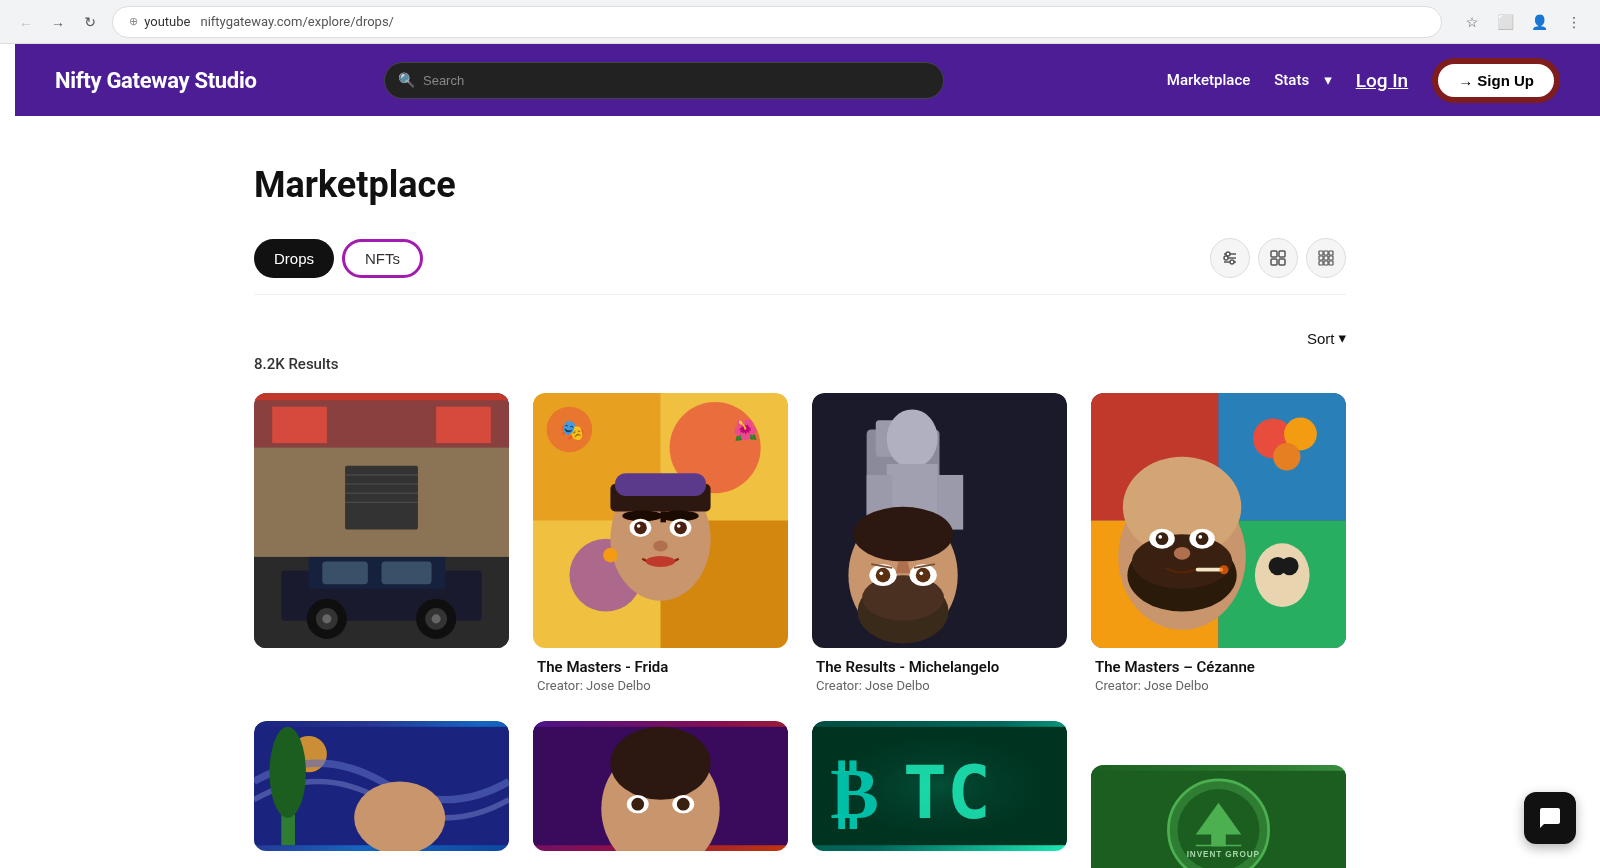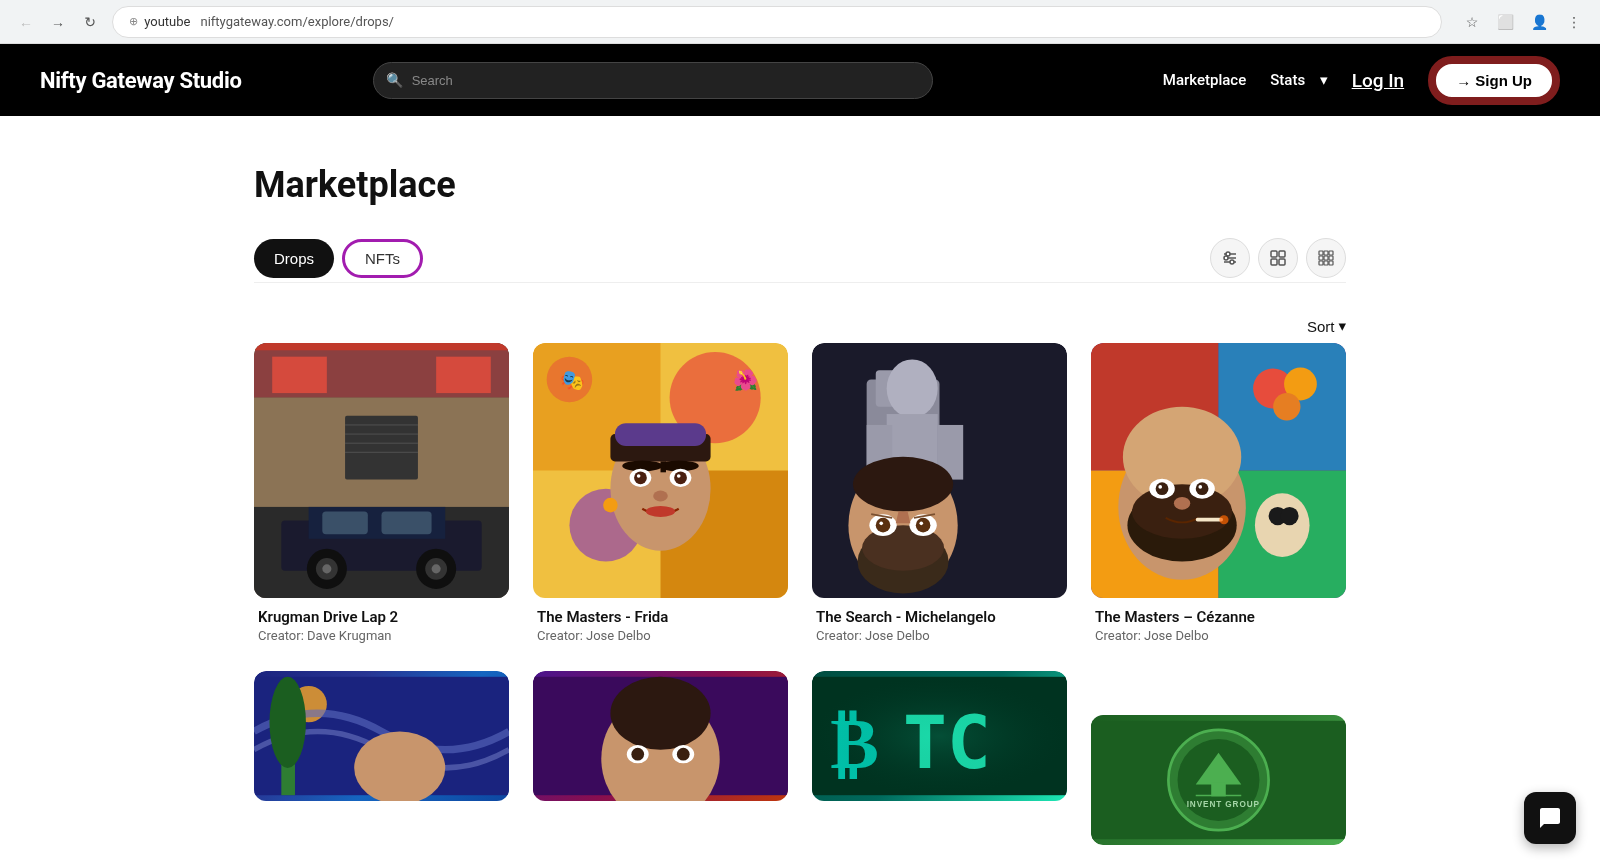--- a/index.html
+++ b/index.html
@@ -34,26 +34,27 @@
     .browser-actions { display: flex; gap: 6px; margin-left: 8px; }
     .browser-action-btn {
       width: 28px; height: 28px; border-radius: 50%;
       border: none; background: transparent; cursor: pointer;
       display: flex; align-items: center; justify-content: center;
       color: #555; font-size: 14px;
     }
 
     
     .navbar {
-      background: #000000;
+      background: #4c1d95;
       display: flex;
       align-items: center;
       padding: 0 40px;
       height: 72px;
       gap: 32px;
+      margin-left: 15px;
     }
     .navbar-logo {
       color: #fff;
       font-size: 22px;
       font-weight: 700;
       white-space: nowrap;
       text-decoration: none;
       letter-spacing: -0.3px;
     }
     .navbar-search {
@@ -110,21 +111,21 @@
     .navbar-login {
       color: #fff;
       font-size: 19px;
       font-weight: 500;
       cursor: pointer;
       text-decoration: underline;
     }
     .navbar-signup {
       background: #fff;
       color: #000;
-      border: 8px solid #7f1d1d;
+      border: 6px solid #7f1d1d;
       border-radius: 24px;
       padding: 8px 20px;
       font-size: 15px;
       font-weight: 600;
       cursor: pointer;
       display: flex;
       align-items: center;
       gap: 6px;
       white-space: nowrap;
     }
@@ -142,21 +143,21 @@
       margin-bottom: 32px;
     }
 
     
     .filter-bar {
       display: flex;
       align-items: center;
       justify-content: space-between;
       margin-bottom: 0;
       border-bottom: 1px solid #eee;
-      padding-bottom: 4px;
+      padding-bottom: 16px;
     }
     .filter-tabs {
       display: flex;
       gap: 8px;
     }
     .filter-tab {
       padding: 8px 20px;
       border-radius: 24px;
       font-size: 15px;
       font-weight: 500;
@@ -374,20 +375,21 @@
     </div>
   </div>
 
   <div class="sort-bar">
     <button class="sort-btn">
       <span>Sort</span>
       <span>▾</span>
     </button>
   </div>
 
+  <div class="results-count">8.2K Results</div>
 
   <div class="nft-grid">
 
     <div class="nft-card">
       <div class="img-placeholder" style="background: linear-gradient(180deg, #7a6650 0%, #5a4030 25%, #3a3a3a 50%, #1a1a2a 75%, #0d0d1a 100%);">
         <svg class="card-art" viewBox="0 0 280 280">
 
           <rect width="280" height="280" fill="#6b5a48"></rect>
 
           <rect x="0" y="0" width="280" height="60" fill="#8B4040"></rect>
@@ -412,24 +414,20 @@
           <rect x="140" y="185" width="55" height="25" fill="#3a5068" rx="4"></rect>
 
           <circle cx="80" cy="248" r="22" fill="#0f0f0f"></circle>
           <circle cx="80" cy="248" r="12" fill="#333"></circle>
           <circle cx="80" cy="248" r="5" fill="#666"></circle>
           <circle cx="200" cy="248" r="22" fill="#0f0f0f"></circle>
           <circle cx="200" cy="248" r="12" fill="#333"></circle>
           <circle cx="200" cy="248" r="5" fill="#666"></circle>
         </svg>
       </div>
-      <div class="nft-card-info">
-        <div class="nft-card-title">Krugman Drive Lap 2</div>
-        <div class="nft-card-creator">Creator: Dave Krugman</div>
-      </div>
     </div>
 
     <div class="nft-card">
       <div class="img-placeholder">
         <svg class="card-art" viewBox="0 0 280 280">
 
           <rect width="280" height="280" fill="#f0c040"></rect>
 
           <rect x="0" y="0" width="140" height="140" fill="#e8a020"></rect>
           <rect x="140" y="140" width="140" height="140" fill="#d4870f"></rect>
@@ -499,21 +497,21 @@
           <ellipse cx="122" cy="200" rx="15" ry="12" fill="#fff"></ellipse>
           <circle cx="122" cy="200" r="8" fill="#5a3010"></circle>
           <circle cx="120" cy="198" r="2" fill="#fff"></circle>
 
           <path d="M 95 185 L 92 198 L 108 198 L 105 185" fill="#b07050" stroke="none"></path>
           <line x1="65" y1="188" x2="88" y2="192" stroke="#7a5030" stroke-width="2"></line>
           <line x1="112" y1="192" x2="135" y2="188" stroke="#7a5030" stroke-width="2"></line>
         </svg>
       </div>
       <div class="nft-card-info">
-        <div class="nft-card-title">The Search - Michelangelo</div>
+        <div class="nft-card-title">The Results - Michelangelo</div>
         <div class="nft-card-creator">Creator: Jose Delbo</div>
       </div>
     </div>
 
     <div class="nft-card">
       <div class="img-placeholder">
         <svg class="card-art" viewBox="0 0 280 280">
 
           <rect width="280" height="280" fill="#6a3a8c"></rect>
 

